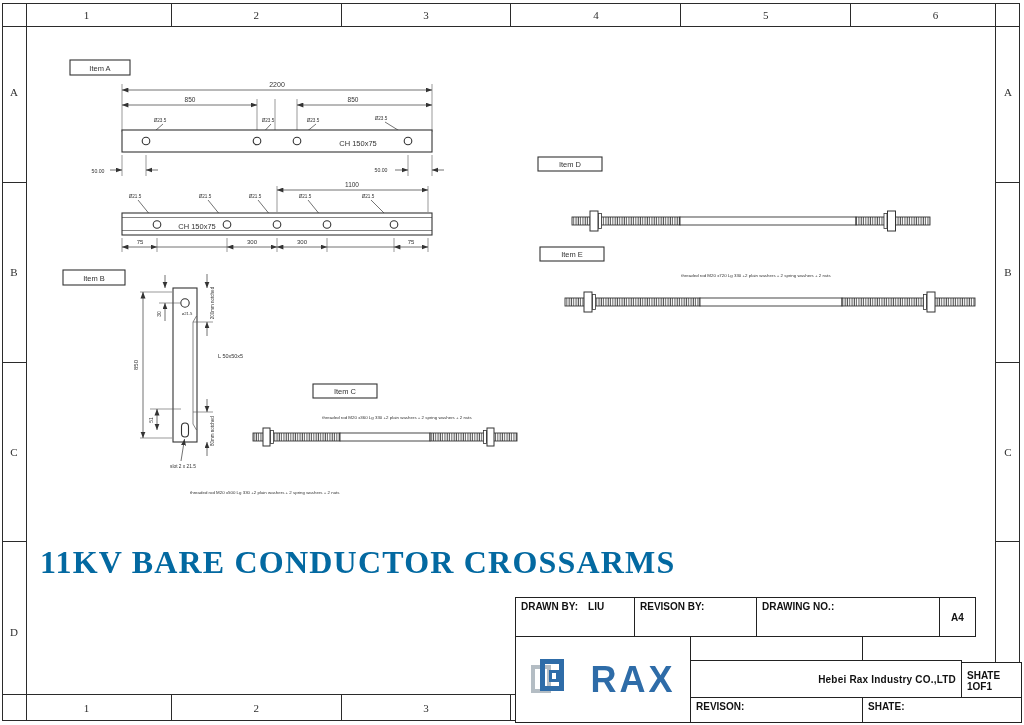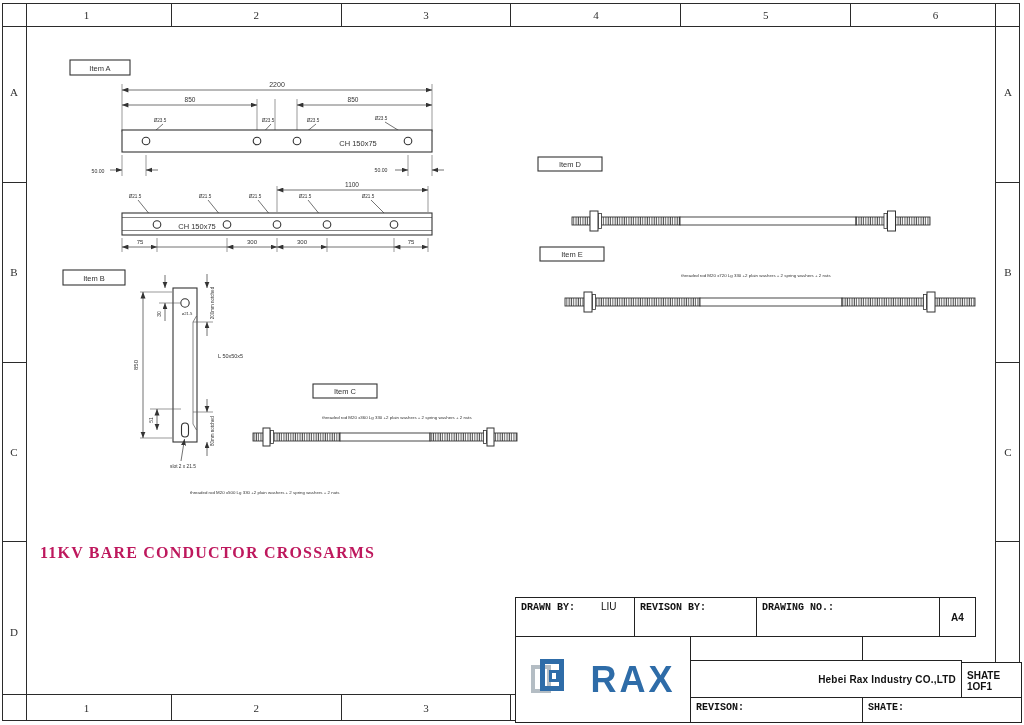--- a/index.html
+++ b/index.html
@@ -21,28 +21,28 @@
   .strip-left .gcell:last-child,.strip-right .gcell:last-child{border-bottom:none;}
   
   svg.drawing{position:absolute;left:0;top:0;z-index:2;}
   svg text{fill:#333;font-family:"Liberation Sans",sans-serif;}
   .draw{stroke:#333;stroke-width:1.1;fill:#fff;}
   .thin{stroke:#333;stroke-width:0.6;fill:none;}
   .dim{stroke:#444;stroke-width:0.75;fill:none;}
   .ext{stroke:#555;stroke-width:0.6;fill:none;}
   
   .main-title{position:absolute;left:40px;top:544px;z-index:3;
-              font-family:"Liberation Serif",serif;font-size:16px;font-weight:600;
-              letter-spacing:1.2px;color:#be185d;white-space:nowrap;}
+              font-family:"Liberation Serif",serif;font-size:32px;font-weight:600;
+              letter-spacing:1.2px;color:#0369a1;white-space:nowrap;}
   
   .tb{position:absolute;left:515px;top:597px;width:507px;height:126px;z-index:5;}
   .tb .cell{position:absolute;background:#fff;border:1.5px solid #222;box-sizing:border-box;
             font-size:10px;font-weight:bold;color:#111;padding:3px 5px;}
-  .tb .lab{font-weight:bold;font-family:Liberation Mono, monospace;}
-  .tb .val{font-weight:normal;margin-left:26px;}
+  .tb .lab{font-weight:bold;}
+  .tb .val{font-weight:bold;margin-left:10px;}
   .c-drawn{left:0;top:0;width:120px;height:40px;}
   .c-checked{left:119px;top:0;width:123px;height:40px;}
   .c-drawno{left:241px;top:0;width:206px;height:40px;}
   .c-a4{left:424px;top:0;width:37px;height:40px;display:flex;align-items:center;justify-content:center;
         font-size:17px;padding:0;}
   .c-logo{left:0;top:39px;width:176px;height:87px;display:flex;align-items:center;justify-content:center;gap:16px;}
   .c-r2e{left:175px;top:39px;width:173px;height:25px;}
   .c-tol{left:347px;top:39px;width:160px;height:25px;display:flex;align-items:center;padding-top:0;padding-bottom:0;}
   .c-comp{left:175px;top:63px;width:272px;height:38px;display:flex;align-items:center;justify-content:flex-end;
           font-size:19.5px;letter-spacing:0.2px;padding:0;color:#141414;}

